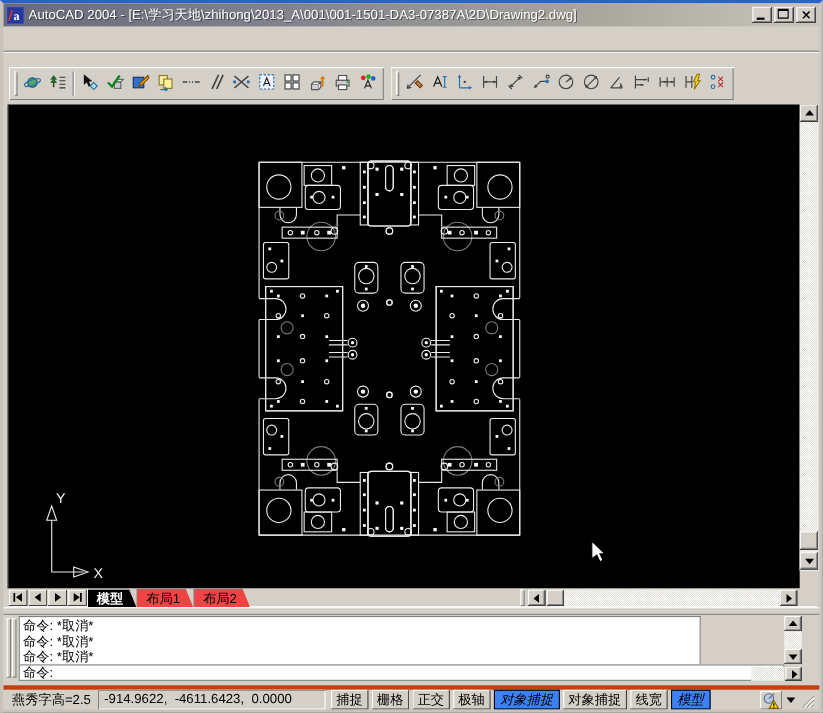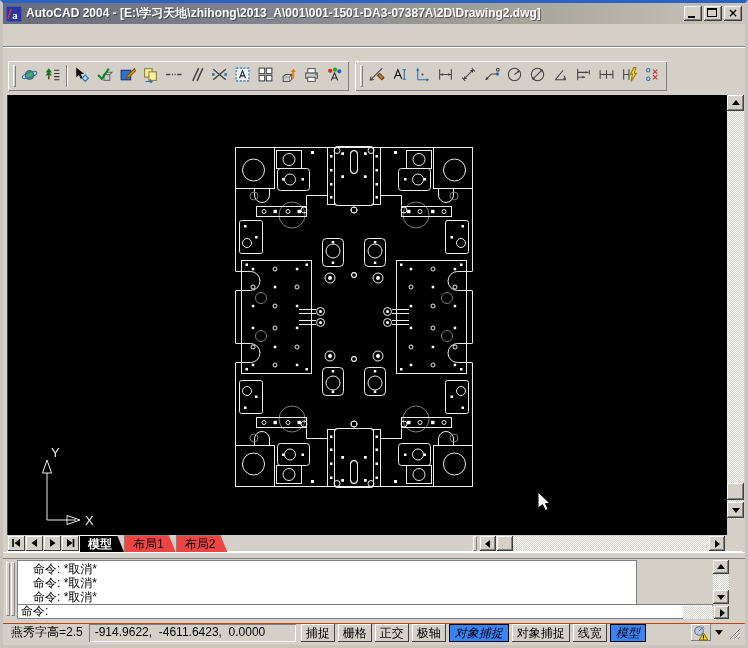--- a/index.html
+++ b/index.html
@@ -5,21 +5,21 @@
   html,body{margin:0;padding:0;background:#000;}
   *{box-sizing:border-box;}
   #window{position:relative;width:748px;height:648px;background:#d4d0c8;
           border-top:3px solid #2a63c8;border-left:3px solid #c8c4bc;border-right:3px solid #c8c4bc;border-bottom:3px solid #c8c4bc;
           font-family:"Liberation Sans",sans-serif;overflow:hidden;user-select:none;}
   
   .titlebar{position:absolute;left:0;top:0;right:0;height:21px;
             background:linear-gradient(90deg,#676b7b 0%,#82838d 35%,#a7a49c 70%,#c9c5bc 100%);
             display:flex;align-items:center;padding:0 3px;}
   .appicon{width:16px;height:16px;margin-right:4px;flex:0 0 auto;}
-  .title{color:#fff;font-size:12px;font-weight:bold;white-space:pre;overflow:hidden;flex:1 1 auto;
+  .title{color:#fff;font-size:12px;font-weight:normal;white-space:pre;overflow:hidden;flex:1 1 auto;
          text-shadow:1px 1px 0 rgba(0,0,0,.45);}
   .winbtns{display:flex;gap:2px;flex:0 0 auto;}
   .wbtn{width:18px;height:15px;padding:0;background:#d4d0c8;border:none;position:relative;
         box-shadow:inset -1px -1px 0 #404040,inset 1px 1px 0 #fff,inset -2px -2px 0 #808080;cursor:default;}
   .g-min{position:absolute;left:4px;bottom:3px;width:7px;height:2px;background:#000;}
   .g-max{position:absolute;left:3px;top:2px;width:10px;height:9px;border:1px solid #000;border-top:2px solid #000;}
   .g-close{position:absolute;left:0;top:0;width:100%;height:100%;font:bold 12px "DejaVu Sans",sans-serif;color:#000;text-align:center;line-height:14px;}
   
   .menubar{position:absolute;left:0;top:21px;right:0;height:22px;display:flex;align-items:center;padding:0 4px;font-size:12px;}
   .docicon{width:17px;height:16px;margin-right:6px;}
@@ -57,27 +57,27 @@
   .hscroll{position:absolute;left:466px;top:1px;right:17px;height:15px;}
   .hgrip{position:absolute;left:0;top:0;width:4px;height:15px;border:1px solid;border-color:#fff #808080 #808080 #fff;}
   .hscroll .track{position:absolute;left:7px;right:0;top:0;height:15px;}
   .hthumb{position:absolute;left:17px;top:0;width:16px;height:15px;background:#d4d0c8;box-shadow:inset -1px -1px 0 #404040,inset 1px 1px 0 #fff,inset -2px -2px 0 #808080;}
   
   .splitter{position:absolute;left:0;top:549px;right:0;height:7px;background:#d4d0c8;border-top:1px solid #fff;border-bottom:1px solid #808080;}
   .cmdwin{position:absolute;left:0;top:556px;right:0;height:62px;background:#d4d0c8;}
   .cmdgrip{position:absolute;left:3px;top:3px;width:4px;height:54px;border:1px solid;border-color:#fff #808080 #808080 #fff;}
   .cmdgrip2{position:absolute;left:8px;top:3px;width:4px;height:54px;border:1px solid;border-color:#fff #808080 #808080 #fff;}
   .cmd-history{position:absolute;left:14px;top:1px;width:620px;height:44px;background:#fff;border:1px solid #808080;border-bottom:none;
-               font-size:12px;line-height:14px;color:#000;padding:1px 15px;overflow:hidden;white-space:pre;}
+               font-size:12px;line-height:14px;color:#000;padding:1px 3px;overflow:hidden;white-space:pre;}
   .cmd-vsb{position:absolute;left:710px;top:1px;width:16px;height:44px;}
   .cmd-prompt{position:absolute;left:14px;top:45px;width:696px;height:15px;background:#fff;border:1px solid #808080;border-top:1px solid #808080;
               font-size:12px;line-height:13px;padding:0 3px;white-space:pre;}
   .cmd-hsb{position:absolute;left:680px;top:46px;width:46px;height:14px;}
   
-  .statusbar{position:absolute;left:0;top:620px;right:0;height:22px;background:#d4d0c8;border-top:1px solid #c2410c;font-size:12px;display:flex;align-items:flex-start;}
+  .statusbar{position:absolute;left:0;top:620px;right:0;height:22px;background:#d4d0c8;border-top:4px solid #c2410c;font-size:12px;display:flex;align-items:flex-end;}
   .sb-left{padding:0 6px 0 8px;white-space:pre;}
   .coords{width:207px;height:18px;line-height:17px;padding:0 6px;white-space:pre;background:#d4d0c8;
           box-shadow:inset 1px 1px 0 #808080,inset -1px -1px 0 #fff;margin-right:5px;}
   .sbtn{height:18px;padding:0 5px;margin-right:3px;border:none;font-size:12px;background:#d4d0c8;white-space:pre;
         box-shadow:inset -1px -1px 0 #404040,inset 1px 1px 0 #fff;cursor:default;}
   .sbtn.pressed{box-shadow:none;border:1px solid #000;background:#3b82f6;font-style:italic;}
   .sb-right{margin-left:auto;display:flex;align-items:center;gap:4px;padding-right:4px;}
   .commicon{width:20px;height:17px;background:#d4d0c8;box-shadow:inset -1px -1px 0 #808080,inset 1px 1px 0 #fff;display:flex;align-items:center;justify-content:center;}
   .ddarrow{width:0;height:0;border-left:4px solid transparent;border-right:4px solid transparent;border-top:5px solid #000;}
   .rgrip{width:14px;height:14px;}

